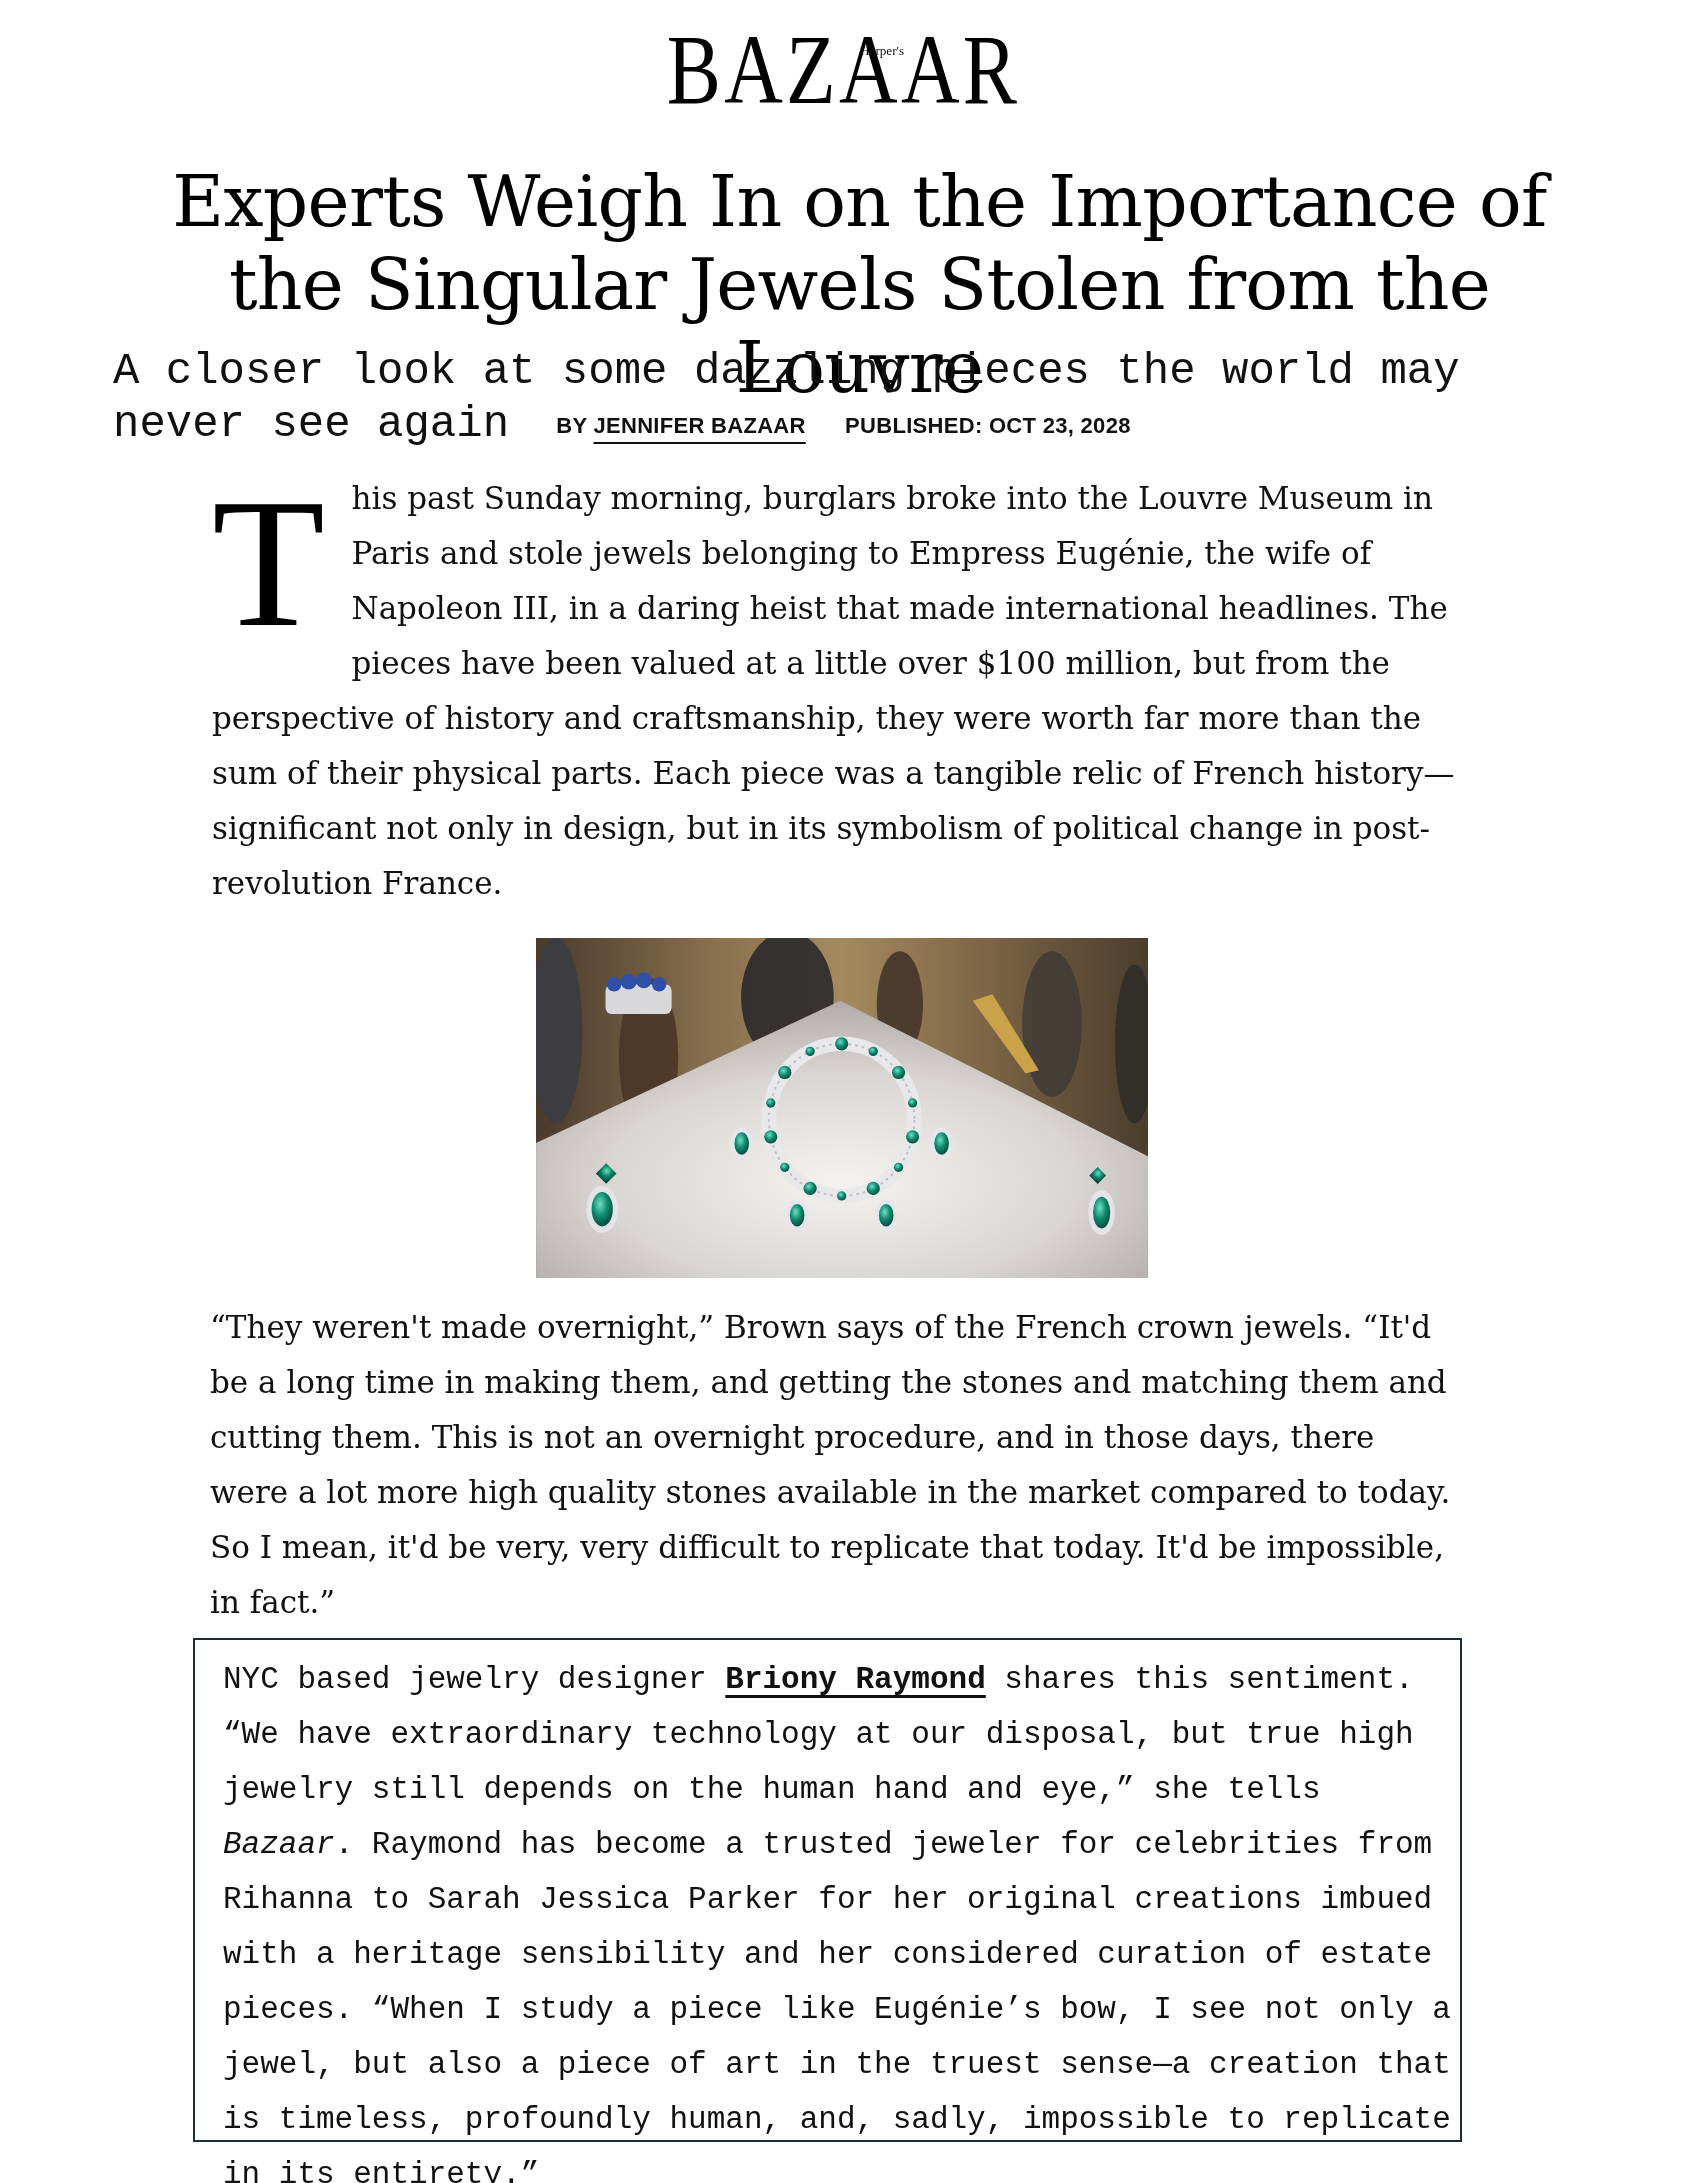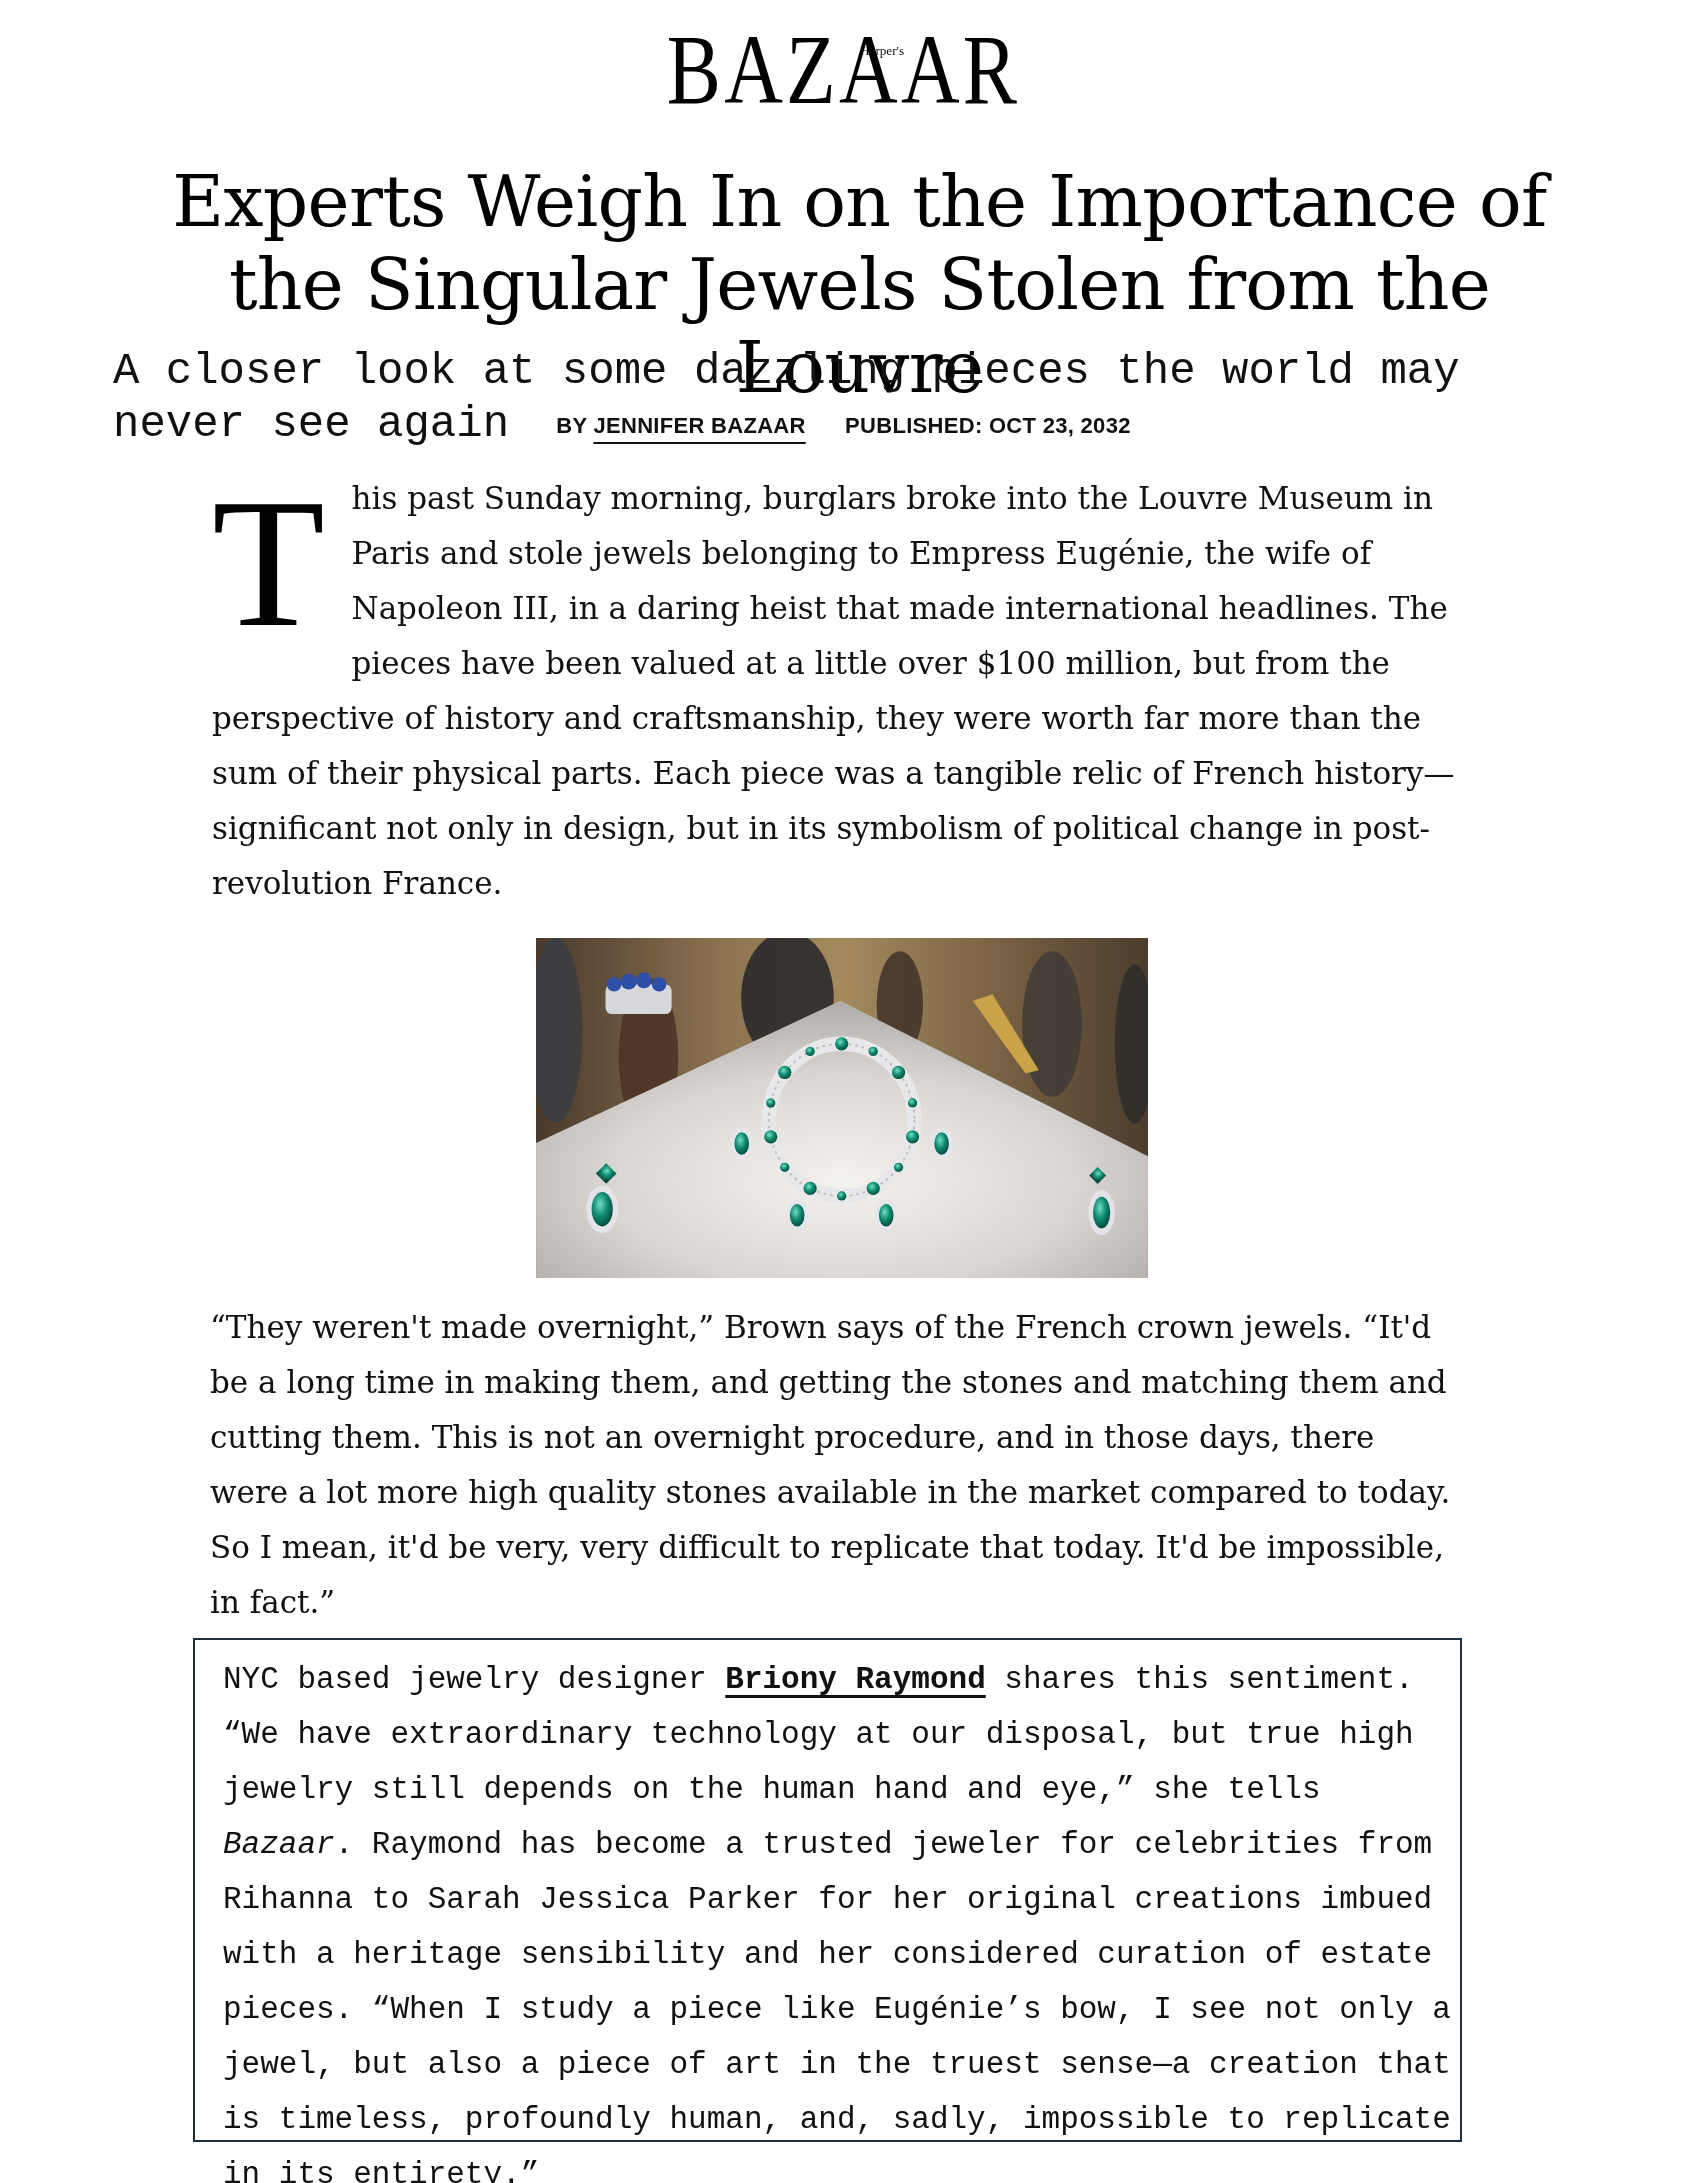--- a/index.html
+++ b/index.html
@@ -46,21 +46,21 @@
 </header>
 
 <h1 class="headline">Experts Weigh In on the Importance of the Singular Jewels Stolen from the Louvre</h1>
 
 <p class="dek">A closer look at some dazzling pieces the world may never see again</p>
 
 <div class="byline">
   <span>BY</span>
   <a class="author">JENNIFER BAZAAR</a>
   <span class="gap"></span>
-  <span>PUBLISHED: OCT 23, 2032</span>
+  <span>PUBLISHED: OCT 23, 2028</span>
 </div>
 
 <p class="body-text para1">
   <span class="dropcap">T</span><span>his past Sunday morning, burglars broke into the Louvre Museum in Paris and stole jewels belonging to Empress Eugénie, the wife of Napoleon III, in a daring heist that made international headlines. The pieces have been valued at a little over $100 million, but from the perspective of history and craftsmanship, they were worth far more than the sum of their physical parts. Each piece was a tangible relic of French history—significant not only in design, but in its symbolism of political change in post-revolution France.</span>
 </p>
 
 <figure class="photo" style="margin:0" aria-label="Emerald necklace and earrings from Empress Eugénie's collection displayed in a Louvre vitrine, with a sapphire tiara behind">
   <svg width="612" height="340" viewBox="0 0 925 514">
     <defs>
       <linearGradient id="bg" x1="0" y1="0" x2="1" y2="0">

